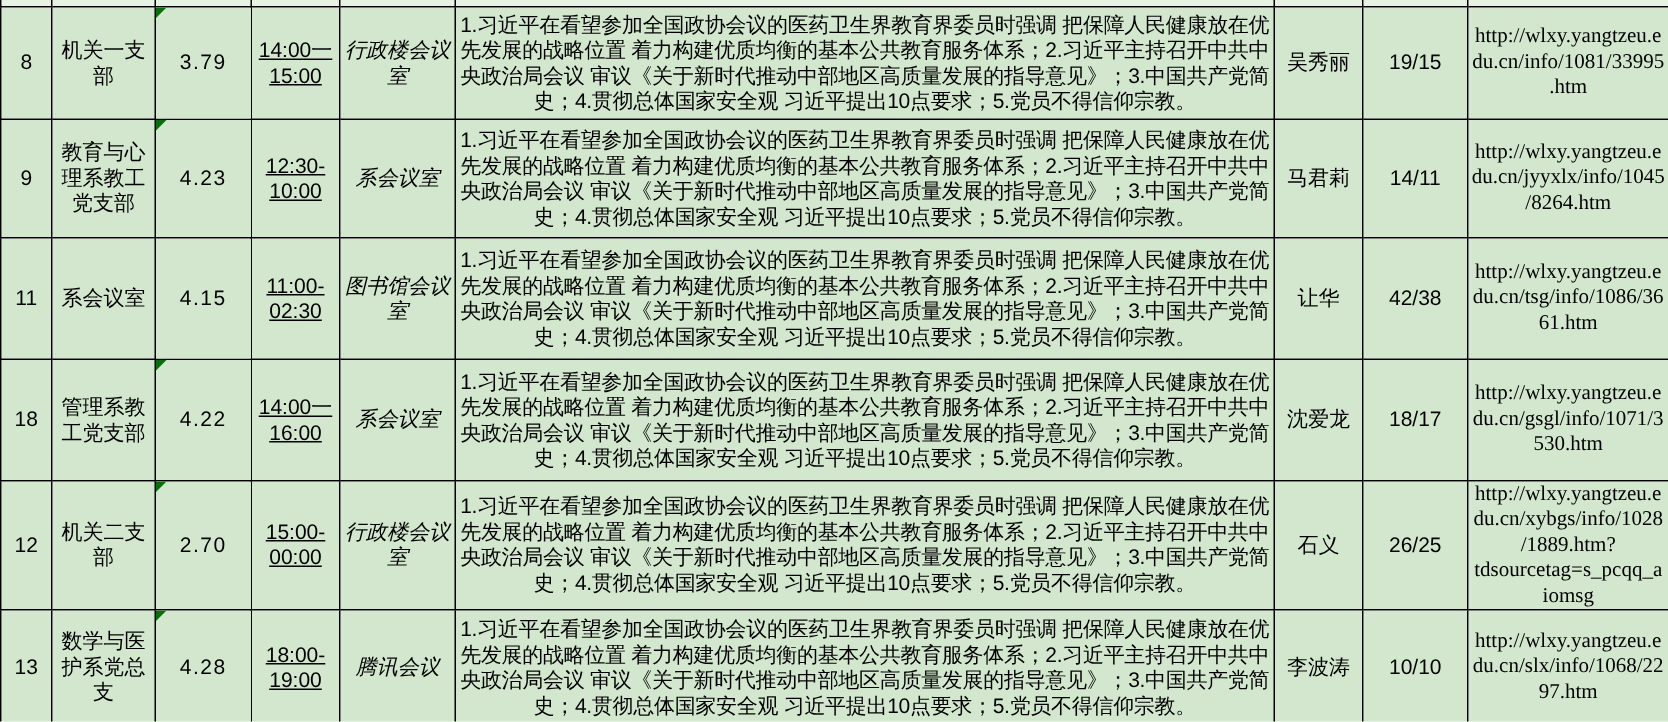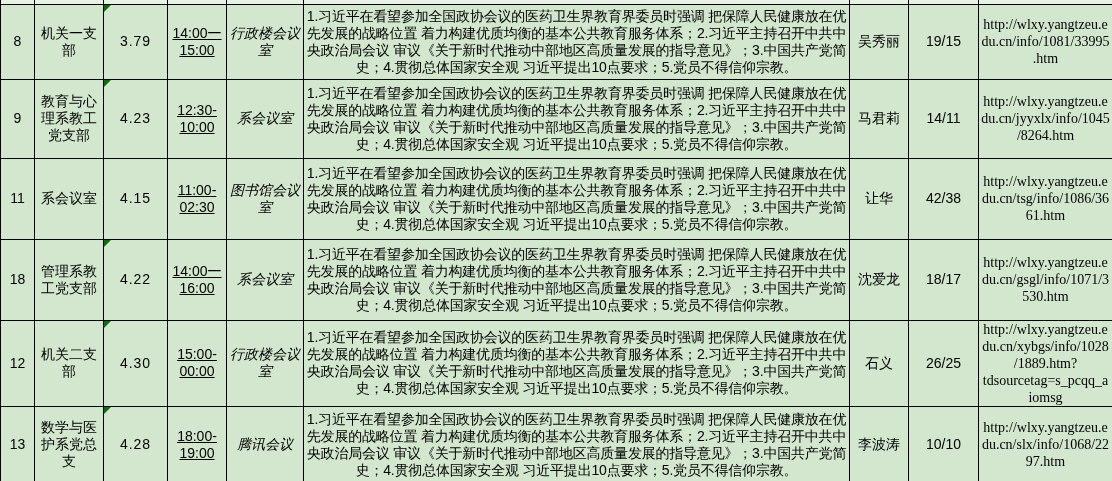--- a/index.html
+++ b/index.html
@@ -134,21 +134,21 @@
       <td class="c-person">沈爱龙</td>
       <td class="c-ratio">18/17</td>
       <td class="c-url">http://wlxy.yangtzeu.edu.cn/gsgl/info/1071/3530.htm</td>
     </tr>
 
     <tr style="height:80px">
       <td class="c-num">12</td>
       <td class="c-branch">机关二支部</td>
       <td class="c-date">
         <span class="flag-triangle"></span>
-        <span>4.30</span>
+        <span>2.70</span>
       </td>
       <td class="c-time">15:00-00:00</td>
       <td class="c-loc">行政楼会议室</td>
       <td class="c-content">1.习近平在看望参加全国政协会议的医药卫生界教育界委员时强调 把保障人民健康放在优先发展的战略位置 着力构建优质均衡的基本公共教育服务体系；2.习近平主持召开中共中央政治局会议 审议《关于新时代推动中部地区高质量发展的指导意见》；3.中国共产党简史；4.贯彻总体国家安全观 习近平提出10点要求；5.党员不得信仰宗教。</td>
       <td class="c-person">石义</td>
       <td class="c-ratio">26/25</td>
       <td class="c-url">http://wlxy.yangtzeu.edu.cn/xybgs/info/1028/1889.htm?tdsourcetag=s_pcqq_aiomsg</td>
     </tr>
 
     <tr style="height:77px">

